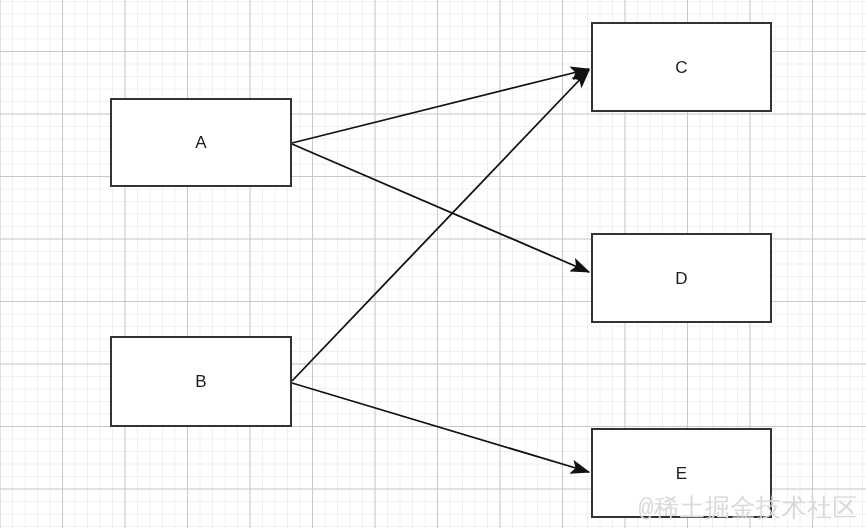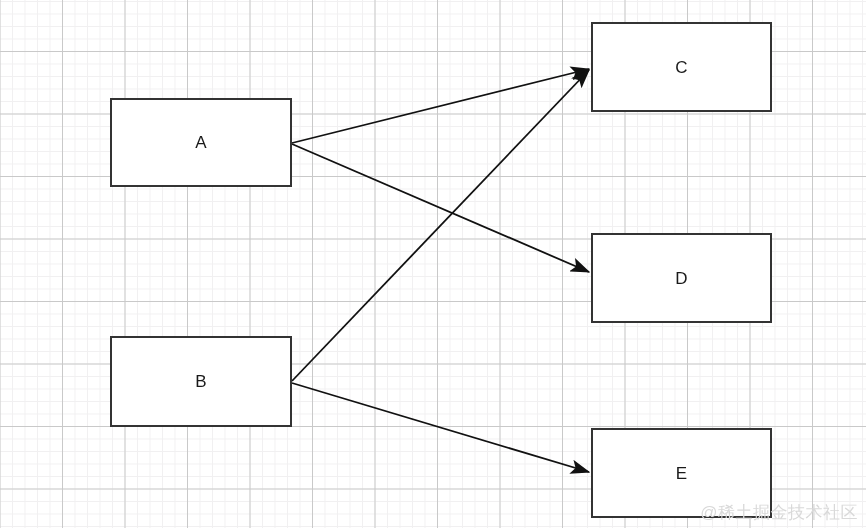--- a/index.html
+++ b/index.html
@@ -48,22 +48,22 @@
     font-family: "Liberation Sans", "DejaVu Sans", sans-serif;
     font-size: 17px;
     color: #1a1a1a;
     line-height: 1;
     letter-spacing: 0.2px;
   }
   .watermark {
     position: absolute;
     right: 8px;
     bottom: 4px;
-    font-family: Liberation Sans, sans-serif;
-    font-size: 17px;
+    font-family: Liberation Mono, monospace;
+    font-size: 25px;
     color: #d9d9d9;
     letter-spacing: 0.5px;
     white-space: nowrap;
     user-select: none;
   }
 </style>
 </head>
 <body>
 
 <div id="canvas" style="width: 866px; height: 528px;">

